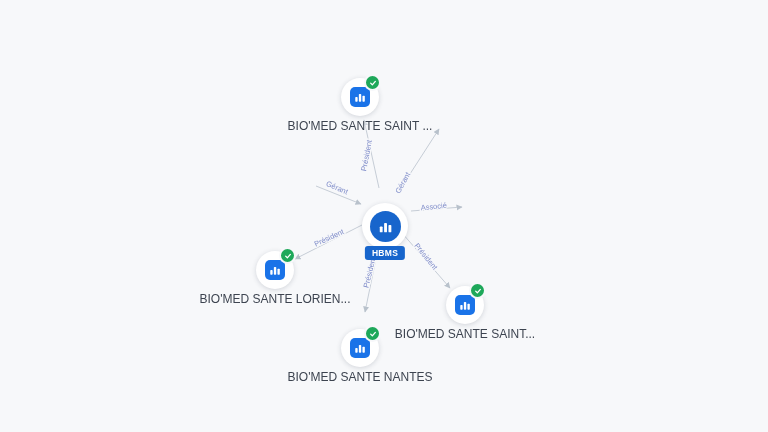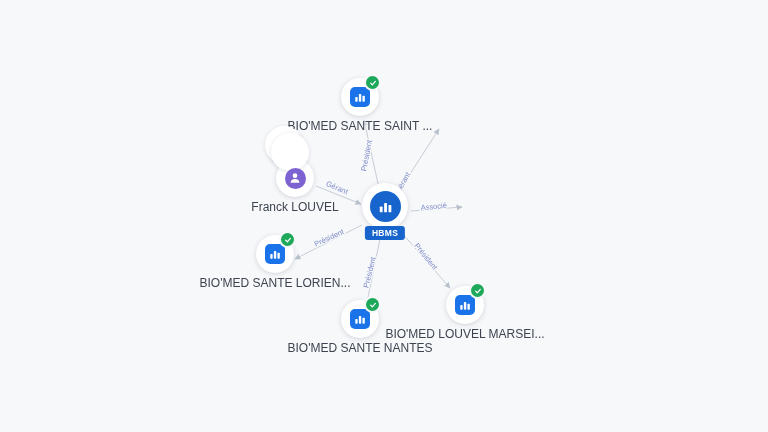--- a/index.html
+++ b/index.html
@@ -73,73 +73,58 @@
       <span class="badge">
         <svg width="8" height="8" viewBox="0 0 12 12">
             <path d="M2.5 6.2 L5 8.7 L9.5 3.6" stroke="#fff" stroke-width="1.9" fill="none" stroke-linecap="round" stroke-linejoin="round"></path>
           </svg>
       </span>
     </div>
     <div class="nlabel">BIO'MED SANTE SAINT ...</div>
   </div>
 
 
-  <div class="node" style="left:295px;top:178px">
-    <div class="circle">
-      <span class="ghost g1"></span>
-      <span class="ghost g2"></span>
-      <span class="picon" style="position:relative">
-        <svg width="14" height="14" viewBox="0 0 16 16">
-            <g fill="#ffffff">
-              <circle cx="8" cy="5.4" r="2.7"></circle>
-              <path d="M3 13.4 a5 4.4 0 0 1 10 0 z"></path>
-            </g>
-          </svg>
-      </span>
-    </div>
-    <div class="nlabel">Franck LOUVEL</div>
-  </div>
 
-  <div class="node center" style="left:385px;top:206px">
+  <div class="node center" style="left:385px;top:226px">
     <div class="circle">
       <span class="inner-blue">
         <svg width="17" height="17" viewBox="0 0 16 16">
             <g fill="#ffffff">
               <rect x="2.6" y="8" width="2.7" height="5.4" rx="0.8"></rect>
               <rect x="6.7" y="4.6" width="2.7" height="8.8" rx="0.8"></rect>
               <rect x="10.8" y="6.6" width="2.7" height="6.8" rx="0.8"></rect>
             </g>
           </svg>
       </span>
     </div>
     <div class="hbms-badge">HBMS</div>
   </div>
 
 
-  <div class="node" style="left:275px;top:254px">
+  <div class="node" style="left:275px;top:270px">
     <div class="circle">
       <span class="cicon">
         <svg width="14" height="14" viewBox="0 0 16 16">
             <g fill="#ffffff">
               <rect x="2.6" y="8" width="2.7" height="5.4" rx="0.8"></rect>
               <rect x="6.7" y="4.6" width="2.7" height="8.8" rx="0.8"></rect>
               <rect x="10.8" y="6.6" width="2.7" height="6.8" rx="0.8"></rect>
             </g>
           </svg>
       </span>
       <span class="badge">
         <svg width="8" height="8" viewBox="0 0 12 12">
             <path d="M2.5 6.2 L5 8.7 L9.5 3.6" stroke="#fff" stroke-width="1.9" fill="none" stroke-linecap="round" stroke-linejoin="round"></path>
           </svg>
       </span>
     </div>
     <div class="nlabel">BIO'MED SANTE LORIEN...</div>
   </div>
 
-  <div class="node" style="left:360px;top:319px">
+  <div class="node" style="left:360px;top:348px">
     <div class="circle">
       <span class="cicon">
         <svg width="14" height="14" viewBox="0 0 16 16">
             <g fill="#ffffff">
               <rect x="2.6" y="8" width="2.7" height="5.4" rx="0.8"></rect>
               <rect x="6.7" y="4.6" width="2.7" height="8.8" rx="0.8"></rect>
               <rect x="10.8" y="6.6" width="2.7" height="6.8" rx="0.8"></rect>
             </g>
           </svg>
       </span>
@@ -162,16 +147,16 @@
               <rect x="10.8" y="6.6" width="2.7" height="6.8" rx="0.8"></rect>
             </g>
           </svg>
       </span>
       <span class="badge">
         <svg width="8" height="8" viewBox="0 0 12 12">
             <path d="M2.5 6.2 L5 8.7 L9.5 3.6" stroke="#fff" stroke-width="1.9" fill="none" stroke-linecap="round" stroke-linejoin="round"></path>
           </svg>
       </span>
     </div>
-    <div class="nlabel">BIO'MED LOUVEL MARSEI...</div>
+    <div class="nlabel">BIO'MED SANTE SAINT...</div>
   </div>
 
 </div>
 
 </body></html>

